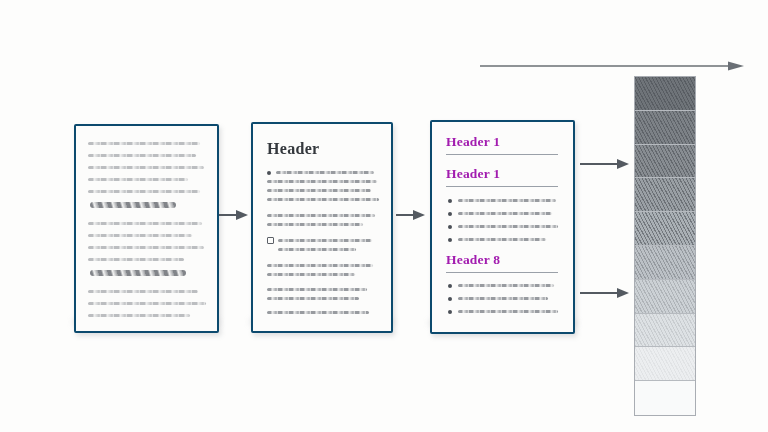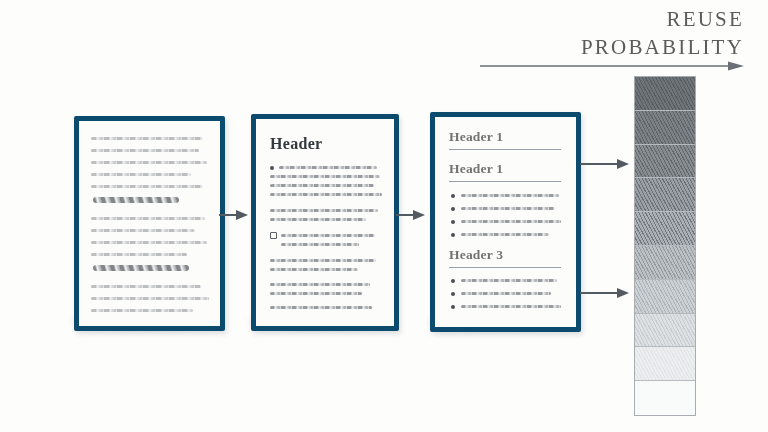--- a/index.html
+++ b/index.html
@@ -41,24 +41,25 @@
     right: 22px;
     top: 60px;
     width: 268px;
     height: 12px;
   }
 
   
   .page {
     position: absolute;
     background: #fcfcfb;
-    border: 5px solid #0c4a6e;
+    border: 2px solid #0c4a6e;
     border-radius: 2px;
     box-shadow: 2px 3px 5px rgba(120,125,130,0.22);
     overflow: hidden;
+    margin-top: 8px;
   }
   .page::after {
     content: "";
     position: absolute;
     left: 0; right: 0; bottom: 0; top: 0;
     pointer-events: none;
   }
 
   
   #page1 { left: 74px; top: 116px; width: 141px; height: 205px; }
@@ -128,21 +129,21 @@
     border-radius: 1px;
   }
 
   
   #page3 { left: 430px; top: 112px; width: 141px; height: 210px; }
   .p3-header {
     position: absolute;
     font-family: "Liberation Serif", serif;
     font-size: 13.5px;
     font-weight: bold;
-    color: #737373;
+    color: #a21caf;
     letter-spacing: .2px;
   }
   .p3-rule {
     position: absolute;
     height: 1px;
     background: #9aa0a8;
   }
 
   
   .flow-arrow { position: absolute; }
@@ -186,24 +187,20 @@
     border-radius: 50%;
     filter: blur(3px);
     background: rgba(130,135,142,0.30);
   }
 </style>
 </head>
 <body>
 
 <div id="canvas">
 
-  <div class="title-block">
-    <div class="title-line">REUSE</div>
-    <div class="title-line">PROBABILITY</div>
-  </div>
 
   <svg class="title-arrow" viewBox="0 0 268 12">
     <line x1="2" y1="6" x2="252" y2="6" stroke="#6a6f75" stroke-width="1.6"></line>
     <polygon points="266,6 250,1.5 250,10.5" fill="#6a6f75"></polygon>
   </svg>
 
   <div class="smudge" style="left:72px; top:316px; width:148px; height:12px;"></div>
   <div class="smudge" style="left:249px; top:316px; width:146px; height:12px;"></div>
   <div class="smudge" style="left:428px; top:317px; width:150px; height:12px;"></div>
 
@@ -270,21 +267,21 @@
 
     <div class="bullet-dot" style="left:16px; top:77px;"></div>
     <div class="txt-line" style="left:26px; top:77px; width:98px;"></div>
     <div class="bullet-dot" style="left:16px; top:90px;"></div>
     <div class="txt-line" style="left:26px; top:90px; width:94px;"></div>
     <div class="bullet-dot" style="left:16px; top:103px;"></div>
     <div class="txt-line" style="left:26px; top:103px; width:100px;"></div>
     <div class="bullet-dot" style="left:16px; top:116px;"></div>
     <div class="txt-line" style="left:26px; top:116px; width:88px;"></div>
 
-    <div class="p3-header" style="left:14px; top:130px;">Header 3</div>
+    <div class="p3-header" style="left:14px; top:130px;">Header 8</div>
     <div class="p3-rule" style="left:14px; top:150px; width:112px;"></div>
 
     <div class="bullet-dot" style="left:16px; top:162px;"></div>
     <div class="txt-line" style="left:26px; top:162px; width:96px;"></div>
     <div class="bullet-dot" style="left:16px; top:175px;"></div>
     <div class="txt-line" style="left:26px; top:175px; width:90px;"></div>
     <div class="bullet-dot" style="left:16px; top:188px;"></div>
     <div class="txt-line" style="left:26px; top:188px; width:100px;"></div>
   </div>
 

